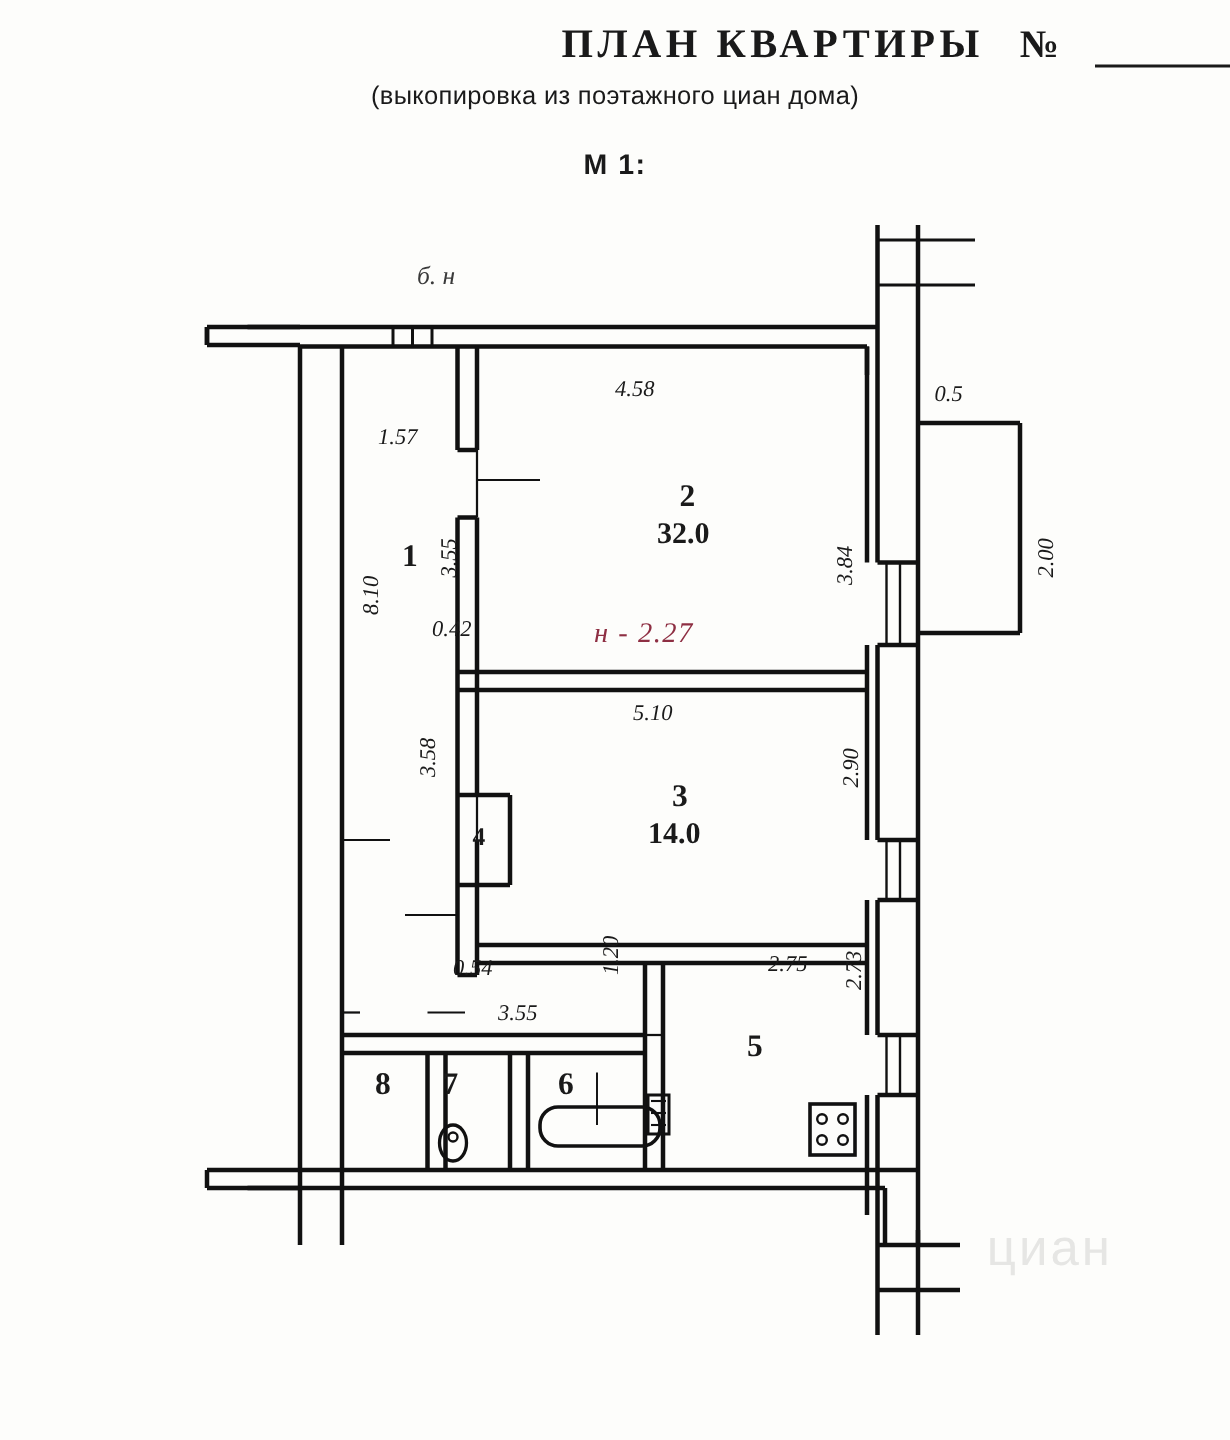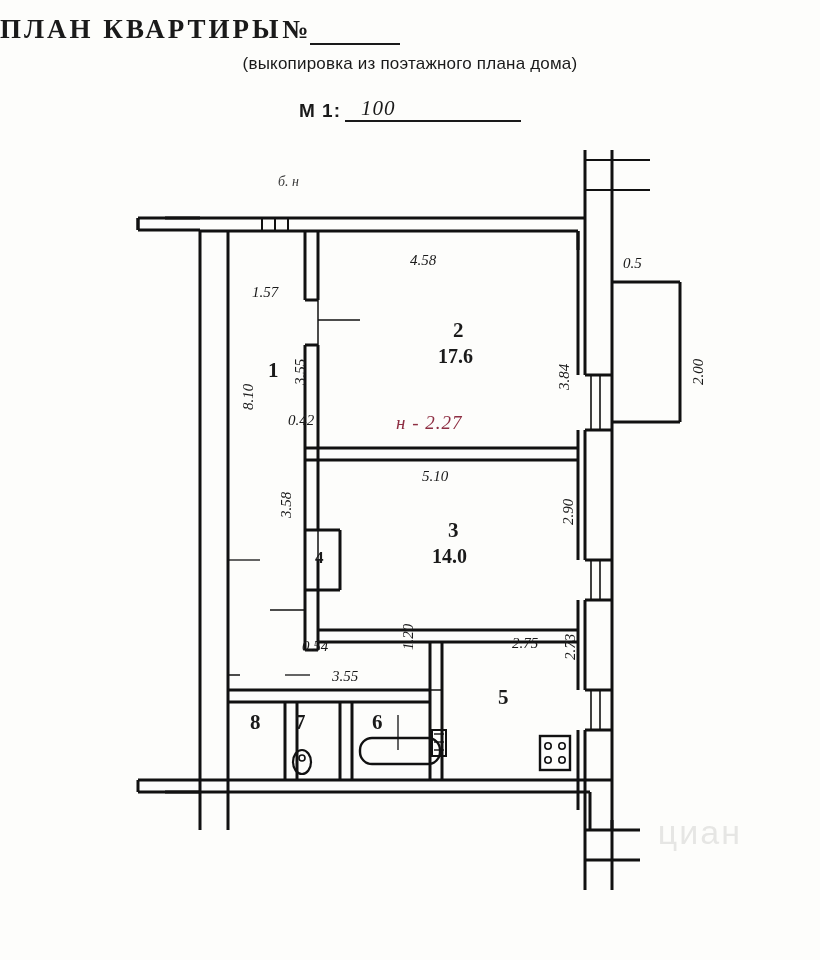--- a/index.html
+++ b/index.html
@@ -32,23 +32,23 @@
   }
   .main-title {
     font-family: "Liberation Serif", serif;
     font-size: 27px;
     font-weight: bold;
     letter-spacing: 3px;
     display: inline-block;
   }
   .title-row {
     display: flex;
-    justify-content: flex-start;
+    justify-content: flex-end;
     align-items: flex-end;
-    gap: 1px;
+    gap: 24px;
   }
   .num-sign {
     font-size: 26px;
     font-weight: bold;
     font-family: "Liberation Serif", serif;
   }
   .blank-line {
     display: inline-block;
     width: 90px;
     border-bottom: 2px solid #1a1a1a;
@@ -150,26 +150,23 @@
 <body>
 
 <div id="sheet">
 
   <div class="title-block">
     <div class="title-row">
       <span class="main-title">ПЛАН КВАРТИРЫ</span>
       <span class="num-sign">№</span>
       <span class="blank-line"></span>
     </div>
-    <div class="subtitle">(выкопировка из поэтажного плана дома)</div>
+    <div class="subtitle">(выкопировка из поэтажного циан дома)</div>
     <div class="scale-row">
       <span class="scale-label">М 1:</span>
-      <span class="scale-value-wrap">
-        <span class="scale-value">100</span>
-      </span>
     </div>
   </div>
 
   <div id="plan">
 
     <svg width="820" height="830" viewBox="0 0 820 830" style="position:absolute;left:0;top:0;">
       <g fill="none" stroke="#111111" stroke-width="3">
 
         <path d="M138 88 L200 88" stroke-width="3"></path>
         <path d="M138 100 L200 100" stroke-width="3"></path>
@@ -312,28 +309,28 @@
     <span class="hand rot90" style="left:240px; top:280px;">8.10</span>
     <span class="hand" style="left:422px; top:338px;">5.10</span>
     <span class="hand rot90" style="left:560px; top:395px;">2.90</span>
     <span class="hand rot90" style="left:278px; top:388px;">3.58</span>
     <span class="hand" style="left:302px; top:508px;">0.54</span>
     <span class="hand" style="left:332px; top:538px;">3.55</span>
     <span class="hand rot90" style="left:400px; top:520px;">1.20</span>
     <span class="hand" style="left:512px; top:505px;text-align:center;">2.75</span>
     <span class="hand rot90" style="left:562px; top:530px;">2.73</span>
 
-    <span class="tiny" style="left:278px; top:44px; font-size:14px;">б. н</span>
+    <span class="tiny" style="left:278px; top:44px; font-size:17px;">б. н</span>
 
     <span class="note-red" style="left:396px; top:282px;">н - 2.27</span>
 
     <span class="room-num" style="left:268px; top:228px;">1</span>
 
     <span class="room-num" style="left:453px; top:188px;">2</span>
-    <span class="room-area" style="left:438px; top:215px;">17.6</span>
+    <span class="room-area" style="left:438px; top:215px;">32.0</span>
 
     <span class="room-num" style="left:448px; top:388px;">3</span>
     <span class="room-area" style="left:432px; top:415px;">14.0</span>
 
     <span class="room-num" style="left:315px; top:418px; font-size:17px;">4</span>
     <span class="room-num" style="left:498px; top:555px;">5</span>
     <span class="room-num" style="left:372px; top:580px;">6</span>
     <span class="room-num" style="left:295px; top:580px;">7</span>
     <span class="room-num" style="left:250px; top:580px;">8</span>
 

